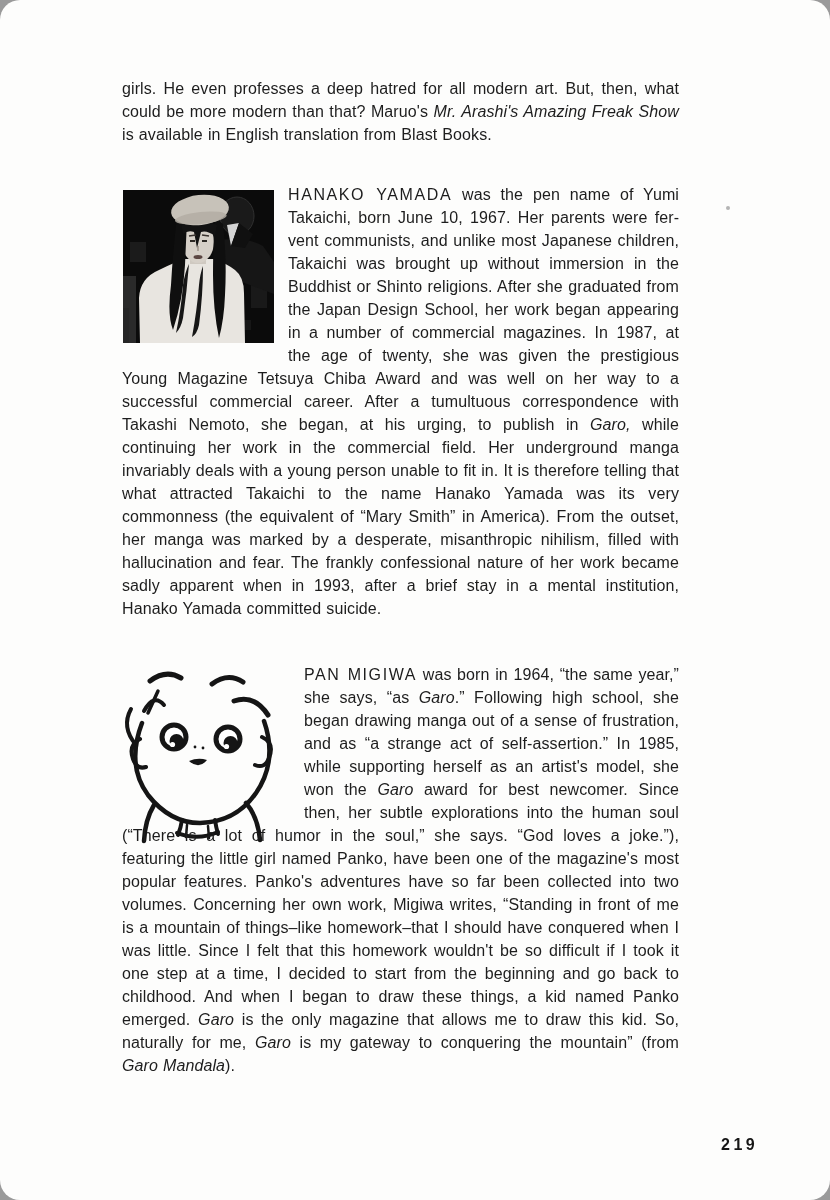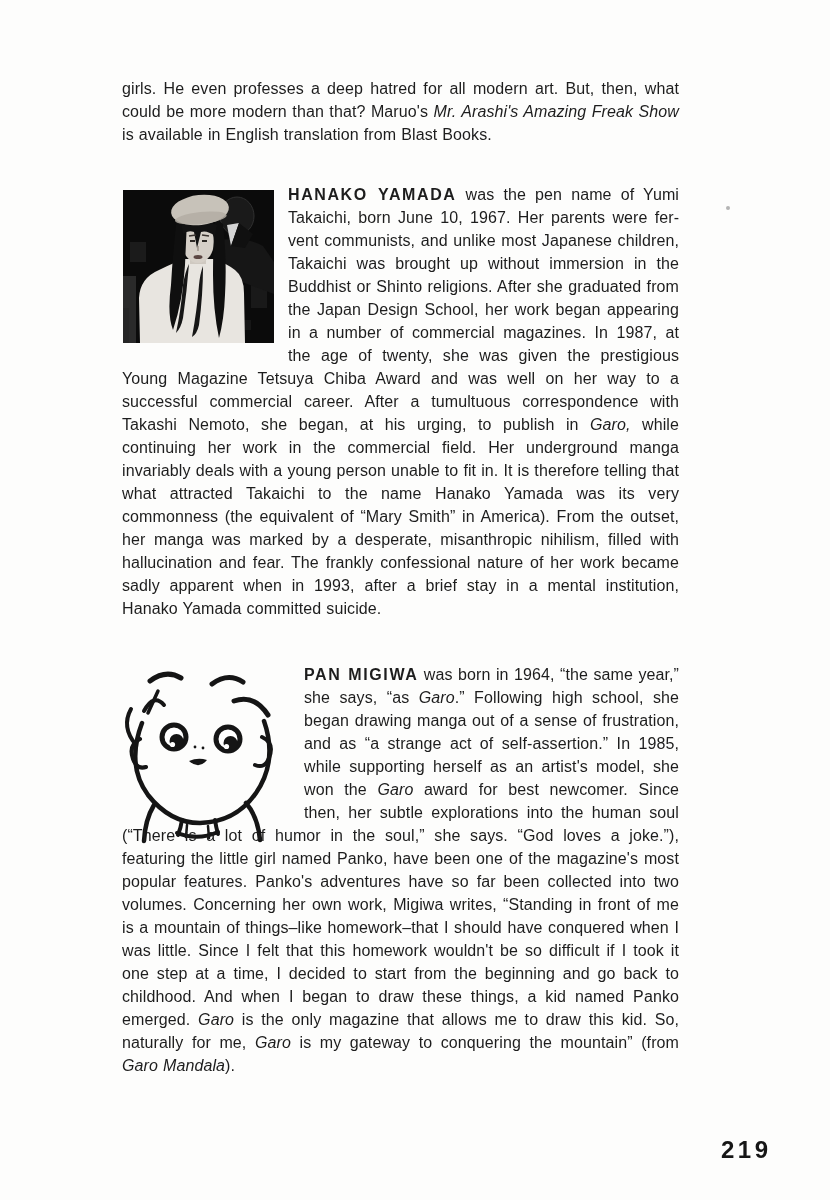--- a/index.html
+++ b/index.html
@@ -1,43 +1,43 @@
 <!DOCTYPE html>
 <html><head>
 <meta charset="utf-8">
 <style>
   html,body{margin:0;padding:0;background:#9a9a9a;}
   .page{
     position:relative;width:830px;height:1200px;margin:0 auto;
     background:#fdfdfc;overflow:hidden;
-    font-family:"Liberation Sans",sans-serif;color:#1d1d1d;
+    font-family:"Liberation Sans",sans-serif;color:#1d1d1d;border-radius:20px;
   }
   .textblock{
     position:absolute;left:122px;width:557px;
     font-size:16px;line-height:23px;text-align:justify;
     letter-spacing:0.1px;word-spacing:0.5px;
   }
   .textblock p{margin:0;}
   #intro{top:77px;}
   #hanako{top:183px;}
   #pan{top:663px;}
-  strong{font-weight:bold;letter-spacing:1.6px;}
+  strong{font-weight:normal;letter-spacing:1.6px;}
   em{font-style:italic;}
   .float-photo{
     float:left;width:151px;height:153px;
     margin:7px 14px 5px 1px;
   }
   .float-photo svg{display:block;}
   .float-cartoon{
     float:left;width:182px;height:158px;margin-top:2px;
   }
   .float-cartoon svg{display:block;margin-left:-4px;overflow:visible;}
   .pagenum{
     position:absolute;top:1136px;left:721px;
-    font-size:24px;font-weight:bold;letter-spacing:3.5px;color:#161616;
+    font-size:16px;font-weight:bold;letter-spacing:3.5px;color:#161616;
   }
   .speck{
     position:absolute;left:726px;top:206px;width:4px;height:4px;
     border-radius:50%;background:#8e8e8e;opacity:.65;
   }
 </style>
 </head>
 <body>
 
 <div class="page">

